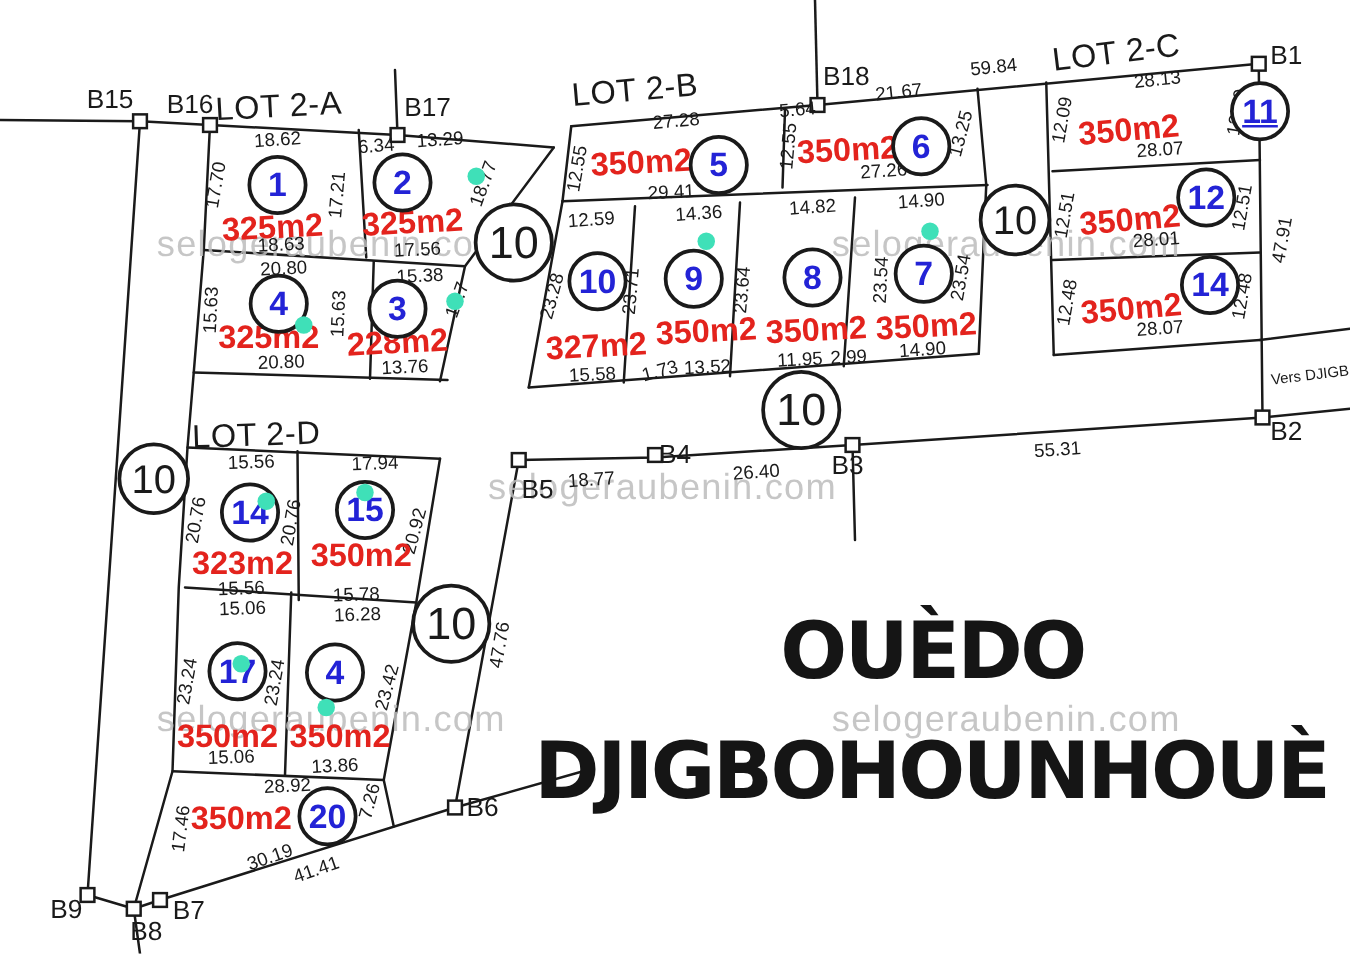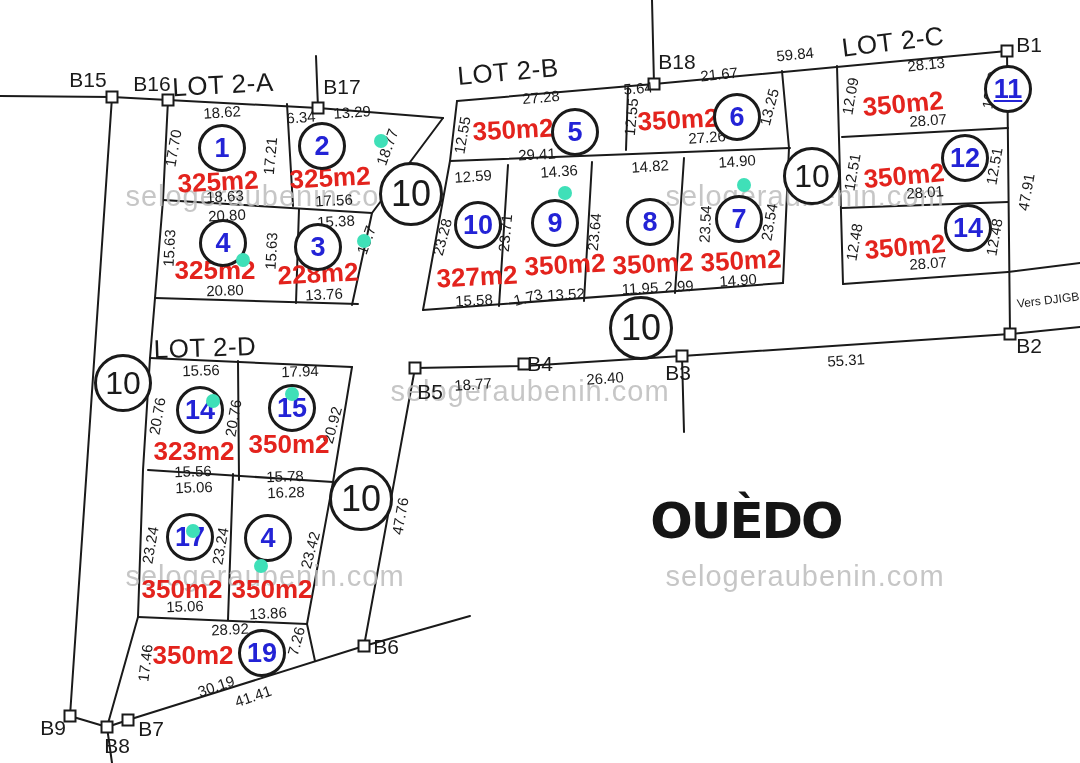--- a/index.html
+++ b/index.html
@@ -39,21 +39,21 @@
     display:flex;align-items:center;justify-content:center;
     font-weight:400;
   }
   .watermark{
     font-size:29px;color:var(--watermark_gray,#bdbdbd);
     letter-spacing:1px;opacity:.85;font-weight:400;
   }
   .map-title{
     font-family:"DejaVu Sans", sans-serif;
     font-weight:800;
-    font-size:50px;
+    font-size:63px;
     letter-spacing:-2px;
     color:var(--title_black,#151515);
   }
   .bline{fill:none;stroke:var(--line_black,#1a1a1a);stroke-width:2;stroke-linejoin:round;stroke-linecap:round;}
   .marker{fill:#ffffff;stroke:var(--line_black,#1a1a1a);stroke-width:2;}
   .dot{fill:var(--dot_green,#3fe0b8);}
 </style>
 </head>
 <body>
 
@@ -258,32 +258,33 @@
       <div class="lbl plotnum" style="left: 650px; top: 222px; transform: translate(-50%, -50%) rotate(0deg);">8</div>
       <div class="lbl plotnum" style="left: 555px; top: 223px; transform: translate(-50%, -50%) rotate(0deg);">9</div>
       <div class="lbl plotnum" style="left: 478px; top: 225px; transform: translate(-50%, -50%) rotate(0deg);">10</div>
       <div class="lbl plotnum" style="left: 1008px; top: 89px; transform: translate(-50%, -50%) rotate(0deg); text-decoration: underline;">11</div>
       <div class="lbl plotnum" style="left: 965px; top: 158px; transform: translate(-50%, -50%) rotate(0deg); text-align: right;">12</div>
       <div class="lbl plotnum" style="left: 968px; top: 228px; transform: translate(-50%, -50%) rotate(0deg);">14</div>
       <div class="lbl plotnum" style="left: 200px; top: 410px; transform: translate(-50%, -50%) rotate(0deg);">14</div>
       <div class="lbl plotnum" style="left: 292px; top: 408px; transform: translate(-50%, -50%) rotate(0deg);">15</div>
       <div class="lbl plotnum" style="left: 268px; top: 538px; transform: translate(-50%, -50%) rotate(0deg);">4</div>
       <div class="lbl plotnum" style="left: 190px; top: 537px; transform: translate(-50%, -50%) rotate(0deg);">17</div>
-      <div class="lbl plotnum" style="left: 262px; top: 653px; transform: translate(-50%, -50%) rotate(0deg);">19</div>
+      <div class="lbl plotnum" style="left: 262px; top: 653px; transform: translate(-50%, -50%) rotate(0deg);">20</div>
     </div>
 
   <div class="layer">
       <div class="lbl roadbadge" style="left: 123px; top: 383px; transform: translate(-50%, -50%) rotate(0deg); height: 52px; width: 52px; font-size: 32px;">10</div>
       <div class="lbl roadbadge" style="left: 411px; top: 194px; transform: translate(-50%, -50%) rotate(0deg); height: 58px; width: 58px; font-size: 36px;">10</div>
       <div class="lbl roadbadge" style="left: 641px; top: 328px; transform: translate(-50%, -50%) rotate(0deg); height: 58px; width: 58px; font-size: 36px;">10</div>
       <div class="lbl roadbadge" style="left: 812px; top: 176px; transform: translate(-50%, -50%) rotate(0deg); height: 52px; width: 52px; font-size: 32px;">10</div>
       <div class="lbl roadbadge" style="left: 361px; top: 499px; transform: translate(-50%, -50%) rotate(0deg); height: 58px; width: 58px; font-size: 36px;">10</div>
     </div>
 
   <div class="lbl map-title" style="left:746px;top:521px;">OUÈDO</div>
+  <div class="lbl map-title" style="left:745px;top:617px;">DJIGBOHOUNHOUÈ</div>
 
   <svg width="1080" height="763" viewBox="0 0 1080 763">
     <g>
       <circle class="dot" cx="381" cy="141" r="7"></circle>
       <circle class="dot" cx="364" cy="241" r="7"></circle>
       <circle class="dot" cx="243" cy="260" r="7"></circle>
       <circle class="dot" cx="744" cy="185" r="7"></circle>
       <circle class="dot" cx="565" cy="193" r="7"></circle>
       <circle class="dot" cx="213" cy="401" r="7"></circle>
       <circle class="dot" cx="292" cy="394" r="7"></circle>

